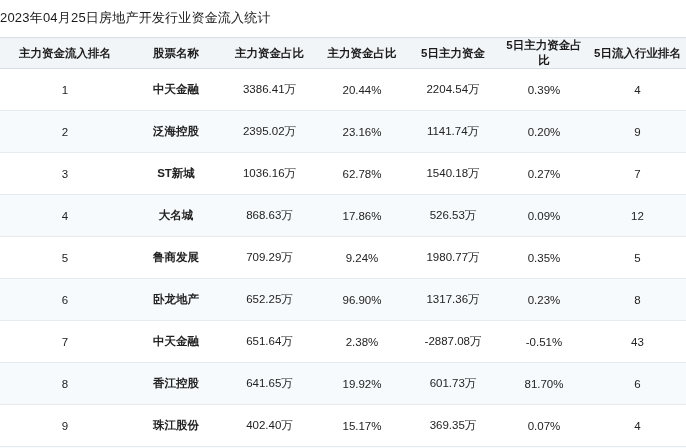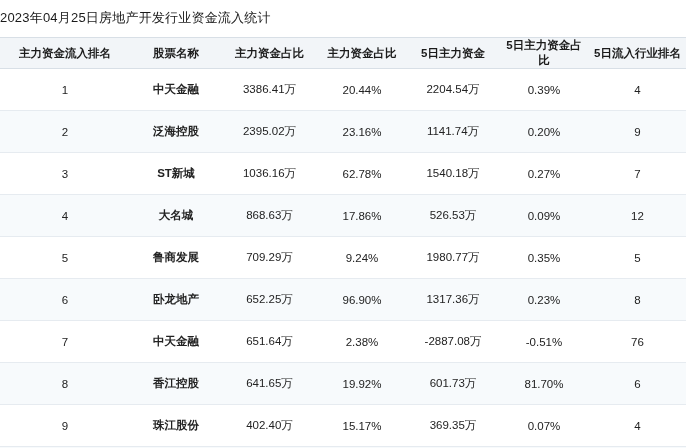--- a/index.html
+++ b/index.html
@@ -159,21 +159,21 @@
         <td>0.23%</td>
         <td>8</td>
       </tr>
       <tr class="row-plain">
         <td class="rank-cell">7</td>
         <td class="name-cell">中天金融</td>
         <td>651.64万</td>
         <td>2.38%</td>
         <td>-2887.08万</td>
         <td>-0.51%</td>
-        <td>76</td>
+        <td>43</td>
       </tr>
       <tr class="row-alt">
         <td class="rank-cell">8</td>
         <td class="name-cell">香江控股</td>
         <td>641.65万</td>
         <td>19.92%</td>
         <td>601.73万</td>
         <td>81.70%</td>
         <td>6</td>
       </tr>

